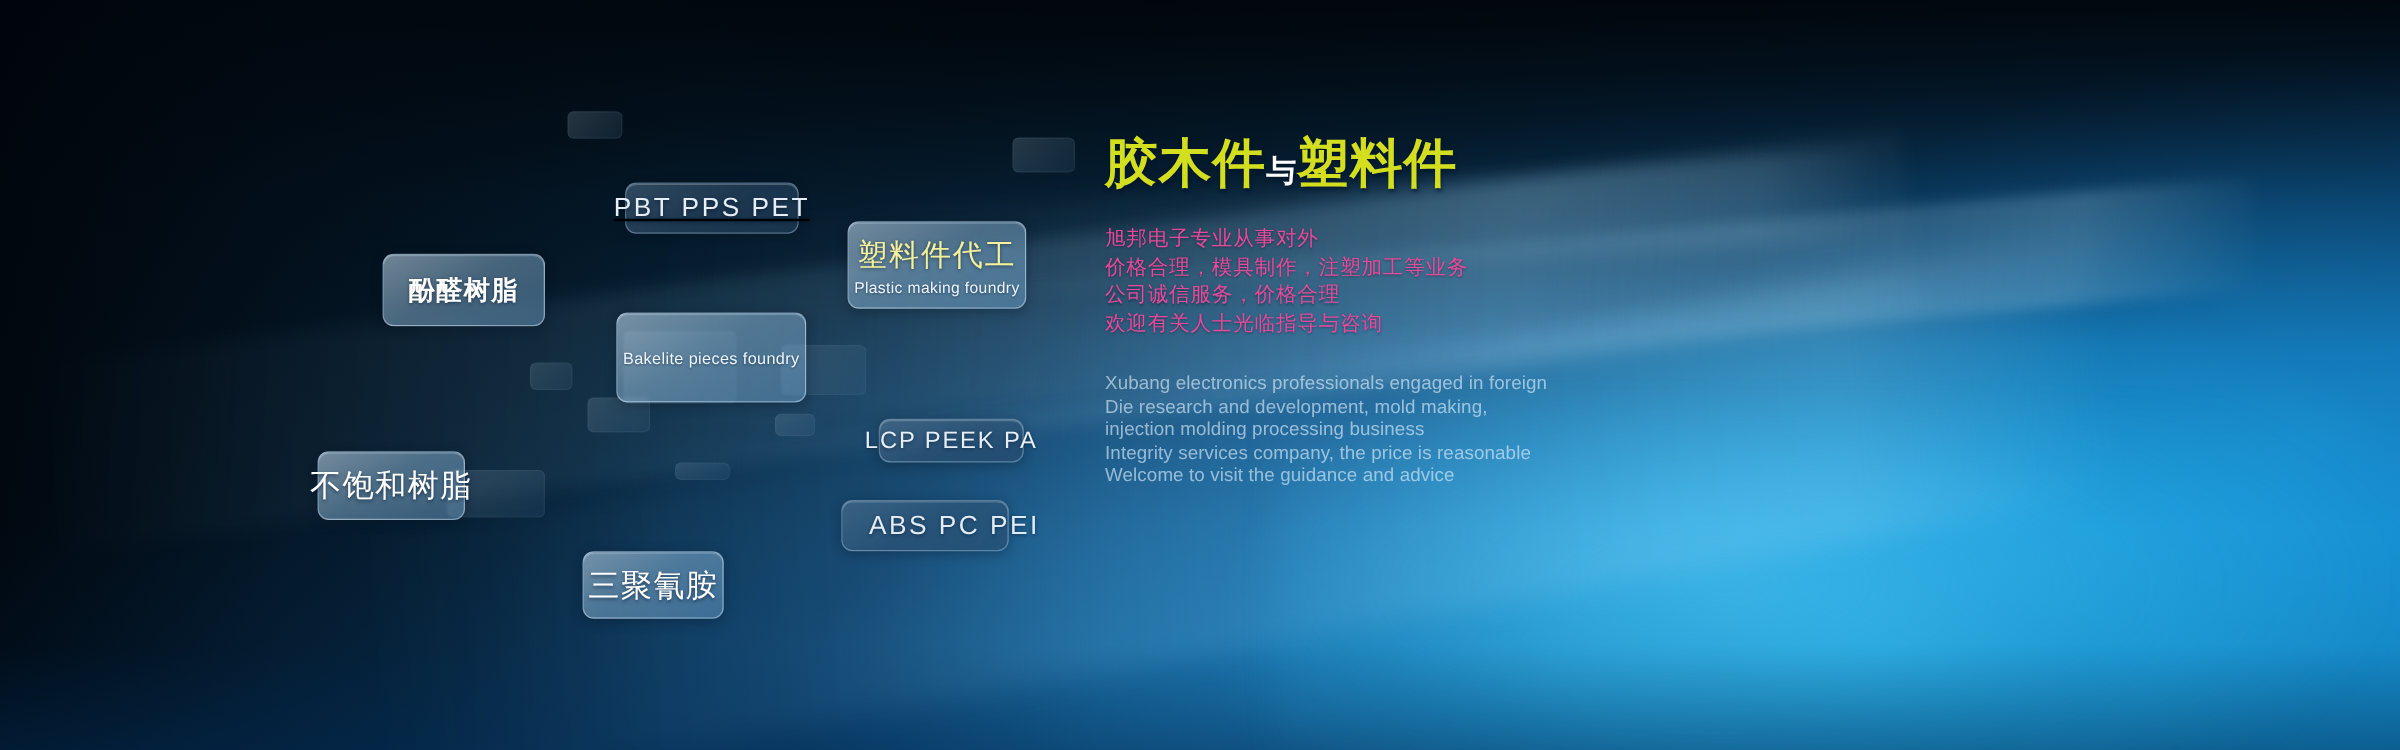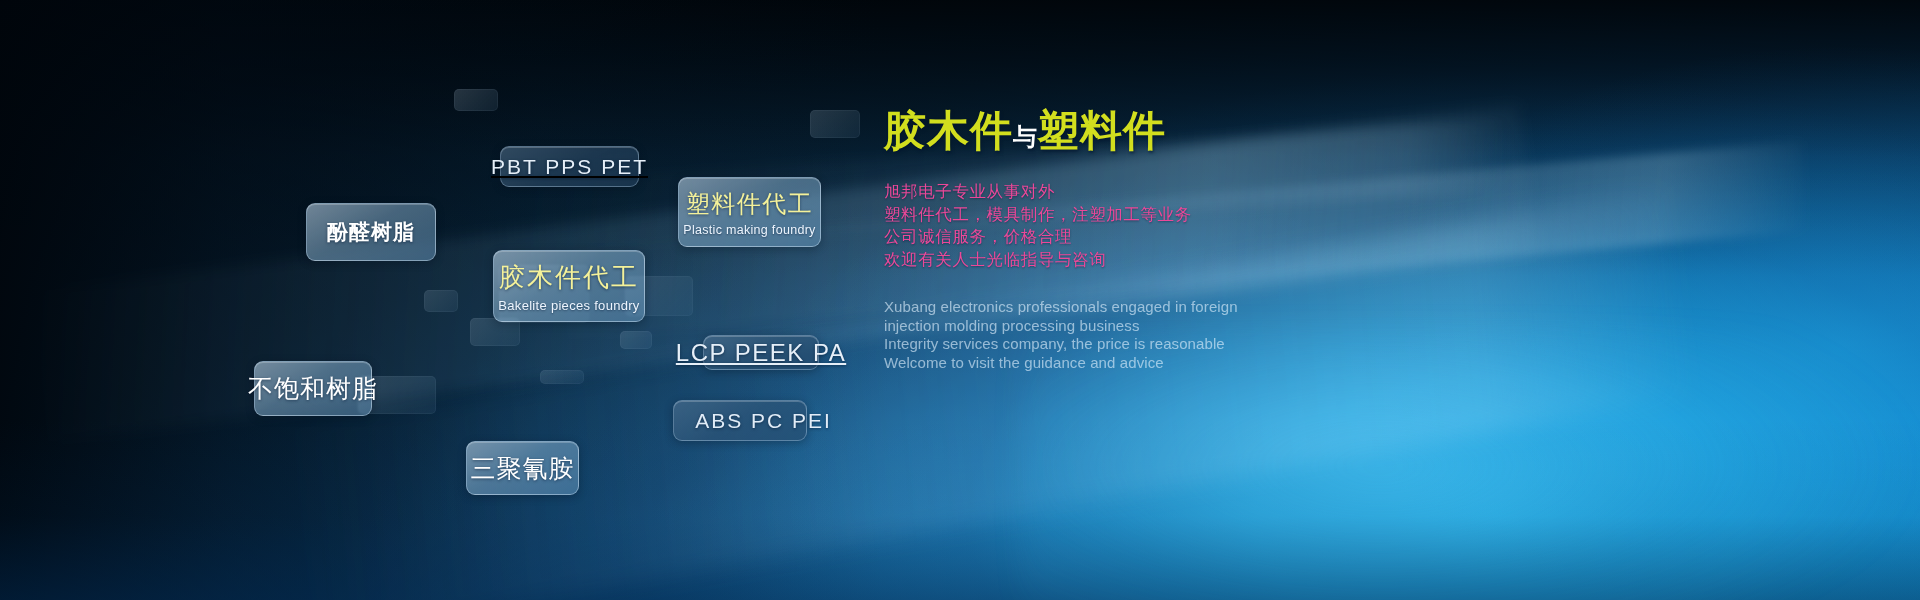--- a/index.html
+++ b/index.html
@@ -137,21 +137,21 @@
   .card-c2 { left: 254px; top: 361px; width: 118px; height: 55px; }
   .card-c2 .cn { font-size: 25px; }
 
   .card-c3 { left: 466px; top: 441px; width: 113px; height: 54px; text-align: right; }
   .card-c3 .cn { font-size: 25px; }
 
   .card-chip1 { left: 500px; top: 146px; width: 139px; height: 41px; text-decoration: underline; }
   .card-chip1 .cn { font-size: 21px; letter-spacing: 2px; color: #e6eff8; }
 
   .card-chip2 { left: 703px; top: 335px; width: 116px; height: 35px; }
-  .card-chip2 .cn { font-size: 24px; letter-spacing: 1.5px; color: #e6eff8; text-decoration: underline; }
+  .card-chip2 .cn { font-size: 19px; letter-spacing: 1.5px; color: #e6eff8; }
 
   .card-chip3 { left: 673px; top: 400px; width: 134px; height: 41px; padding-left: 47px; }
   .card-chip3 .cn { font-size: 21px; letter-spacing: 2px; color: #e1ecf7; }
 
   .card-big1 { left: 493px; top: 250px; width: 152px; height: 72px; gap: 3px; }
   .card-big1 .cn { font-size: 26px; letter-spacing: 2px; }
   .card-big1 .en { font-size: 13px; letter-spacing: 0.3px; }
 
   .card-big2 { left: 678px; top: 177px; width: 143px; height: 70px; gap: 3px; }
   .card-big2 .cn { font-size: 24px; letter-spacing: 1.5px; }
@@ -230,21 +230,20 @@
 
   <div class="card light card-c2">
     <span class="cn">不饱和树脂</span>
   </div>
 
   <div class="card light card-c3">
     <span class="cn">三聚氰胺</span>
   </div>
 
   <div class="card light accent card-big1">
-    <span class="cn">胶木件代工</span>
     <span class="en">Bakelite pieces foundry</span>
   </div>
 
   <div class="card light accent card-big2">
     <span class="cn">塑料件代工</span>
     <span class="en">Plastic making foundry</span>
   </div>
 
   <div class="card dark card-chip1">
     <span class="cn">PBT  PPS  PET</span>
@@ -257,26 +256,27 @@
   <div class="card dark card-chip3">
     <span class="cn">ABS  PC  PEI</span>
   </div>
 
   <div class="panel">
 
     <h1 class="headline"><span>胶木件</span><span class="conj">与</span><span>塑料件</span></h1>
 
     <div class="cn-block">
       <div class="line">旭邦电子专业从事对外</div>
-      <div class="line">塑料件代工，模具制作，注塑加工等业务</div>
+      <div class="line">价格合理，模具制作，注塑加工等业务</div>
       <div class="line">公司诚信服务，价格合理</div>
       <div class="line">欢迎有关人士光临指导与咨询</div>
     </div>
 
     <div class="en-block">
       <div class="line">Xubang electronics professionals engaged in foreign</div>
+      <div class="line">Die research and development, mold making,</div>
       <div class="line"> injection molding processing business</div>
       <div class="line">Integrity services company, the price is reasonable</div>
       <div class="line">Welcome to visit the guidance and advice</div>
     </div>
 
   </div>
 </div>
 
 </body></html>

